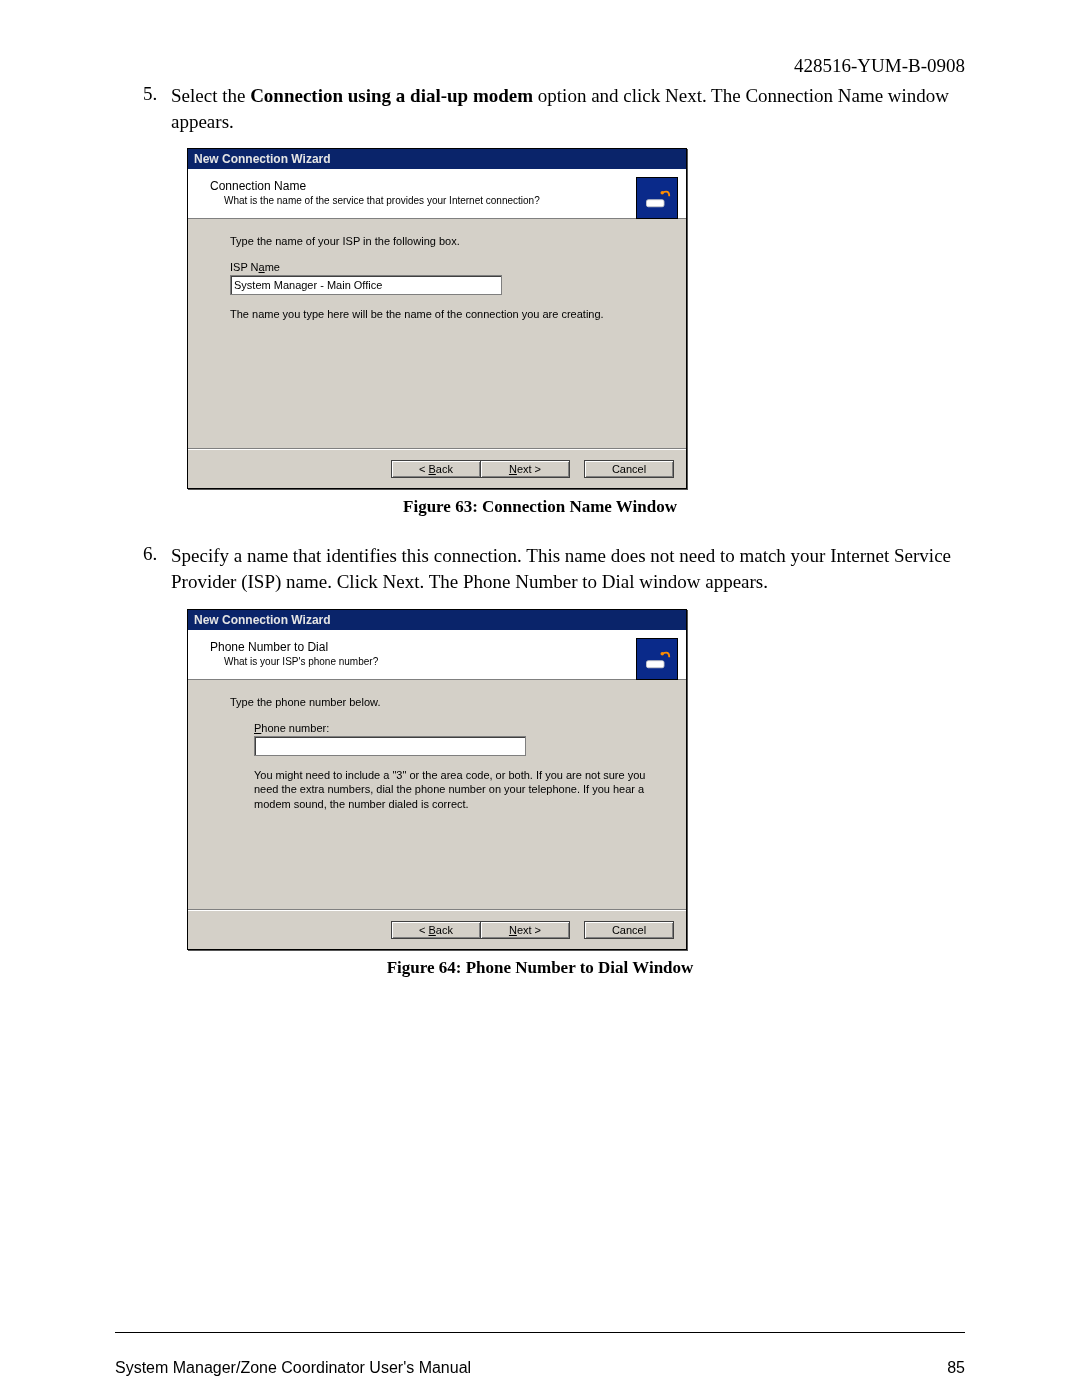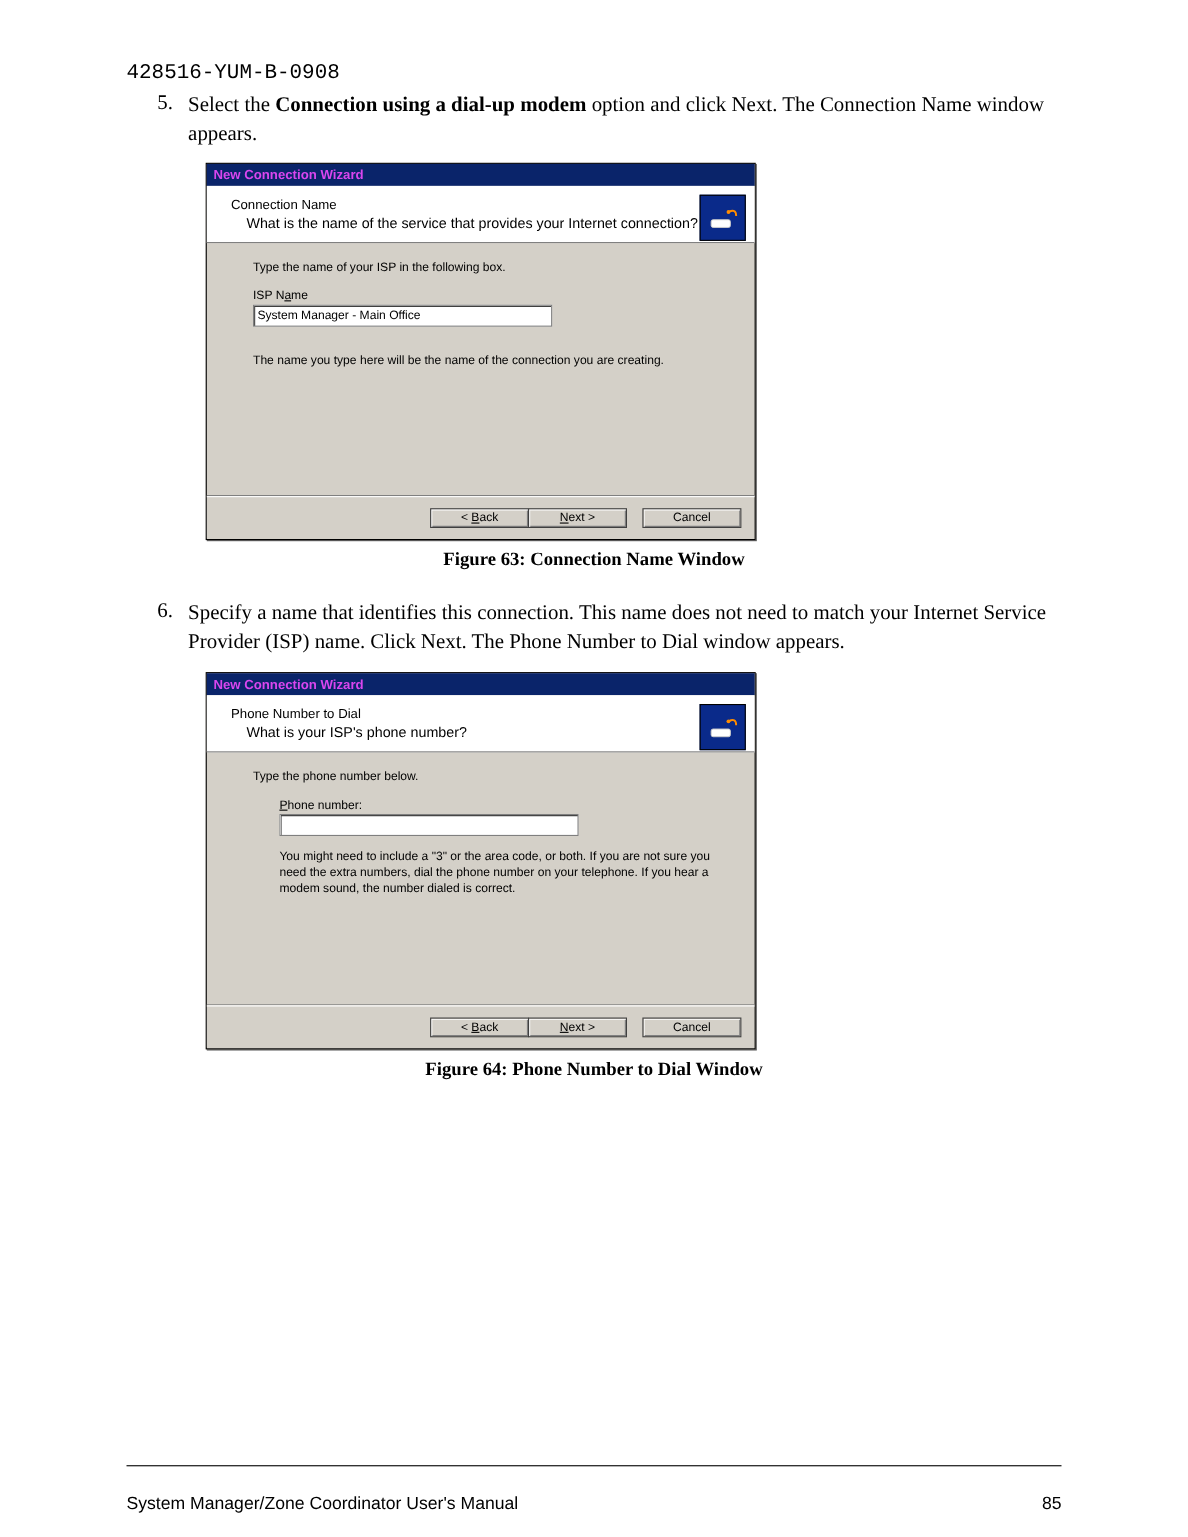--- a/index.html
+++ b/index.html
@@ -14,23 +14,23 @@
     position: relative;
     box-sizing: border-box;
   }
   .page {
     padding: 55px 115px 40px 115px;
     box-sizing: border-box;
     height: 100%;
     position: relative;
   }
   .doc-id {
+    text-align: right;
     font-size: 19px;
     margin-bottom: 6px;
-    font-family: Liberation Mono, monospace;
   }
   ol.instruction-list {
     list-style: none;
     padding: 0;
     margin: 0;
   }
   ol.instruction-list > li {
     display: flex;
     margin: 0 0 14px 28px;
   }
@@ -58,40 +58,40 @@
   .wizard {
     width: 498px;
     font-family: Tahoma, Arial, sans-serif;
     font-size: 11px;
     background: #d4d0c8;
     border: 1px solid #000;
     box-shadow: 1px 1px 0 #555;
   }
   .titlebar {
     background: #0a246a;
-    color: #d946ef;
+    color: #e5e5e5;
     font-weight: bold;
     font-size: 12px;
     padding: 3px 6px;
   }
   .wiz-header {
     background: #fff;
     border-bottom: 1px solid #808080;
     padding: 10px 10px 10px 22px;
     position: relative;
     min-height: 50px;
     box-sizing: border-box;
   }
   .wiz-header-title {
     font-weight: normal;
     font-size: 12px;
     margin-bottom: 2px;
   }
   .wiz-header-sub {
-    font-size: 13px;
+    font-size: 10px;
     margin-left: 14px;
   }
   .wiz-icon {
     position: absolute;
     right: 8px;
     top: 8px;
     width: 40px;
     height: 40px;
     background: #0a2a8a;
     border: 1px solid #000;
@@ -112,21 +112,21 @@
     background: #fff;
     border: 1px solid #7f7f7f;
     box-shadow: inset 1px 1px 0 #404040;
     font-family: Tahoma, Arial, sans-serif;
     font-size: 11px;
     padding: 2px 3px;
     box-sizing: border-box;
     height: 20px;
   }
   .hint {
-    margin-top: 24px;
+    margin-top: 12px;
     line-height: 1.35;
     max-width: 400px;
   }
   .hint-indent {
     margin-top: 12px;
     margin-left: 24px;
     line-height: 1.35;
     max-width: 400px;
   }
   .wiz-buttons {

